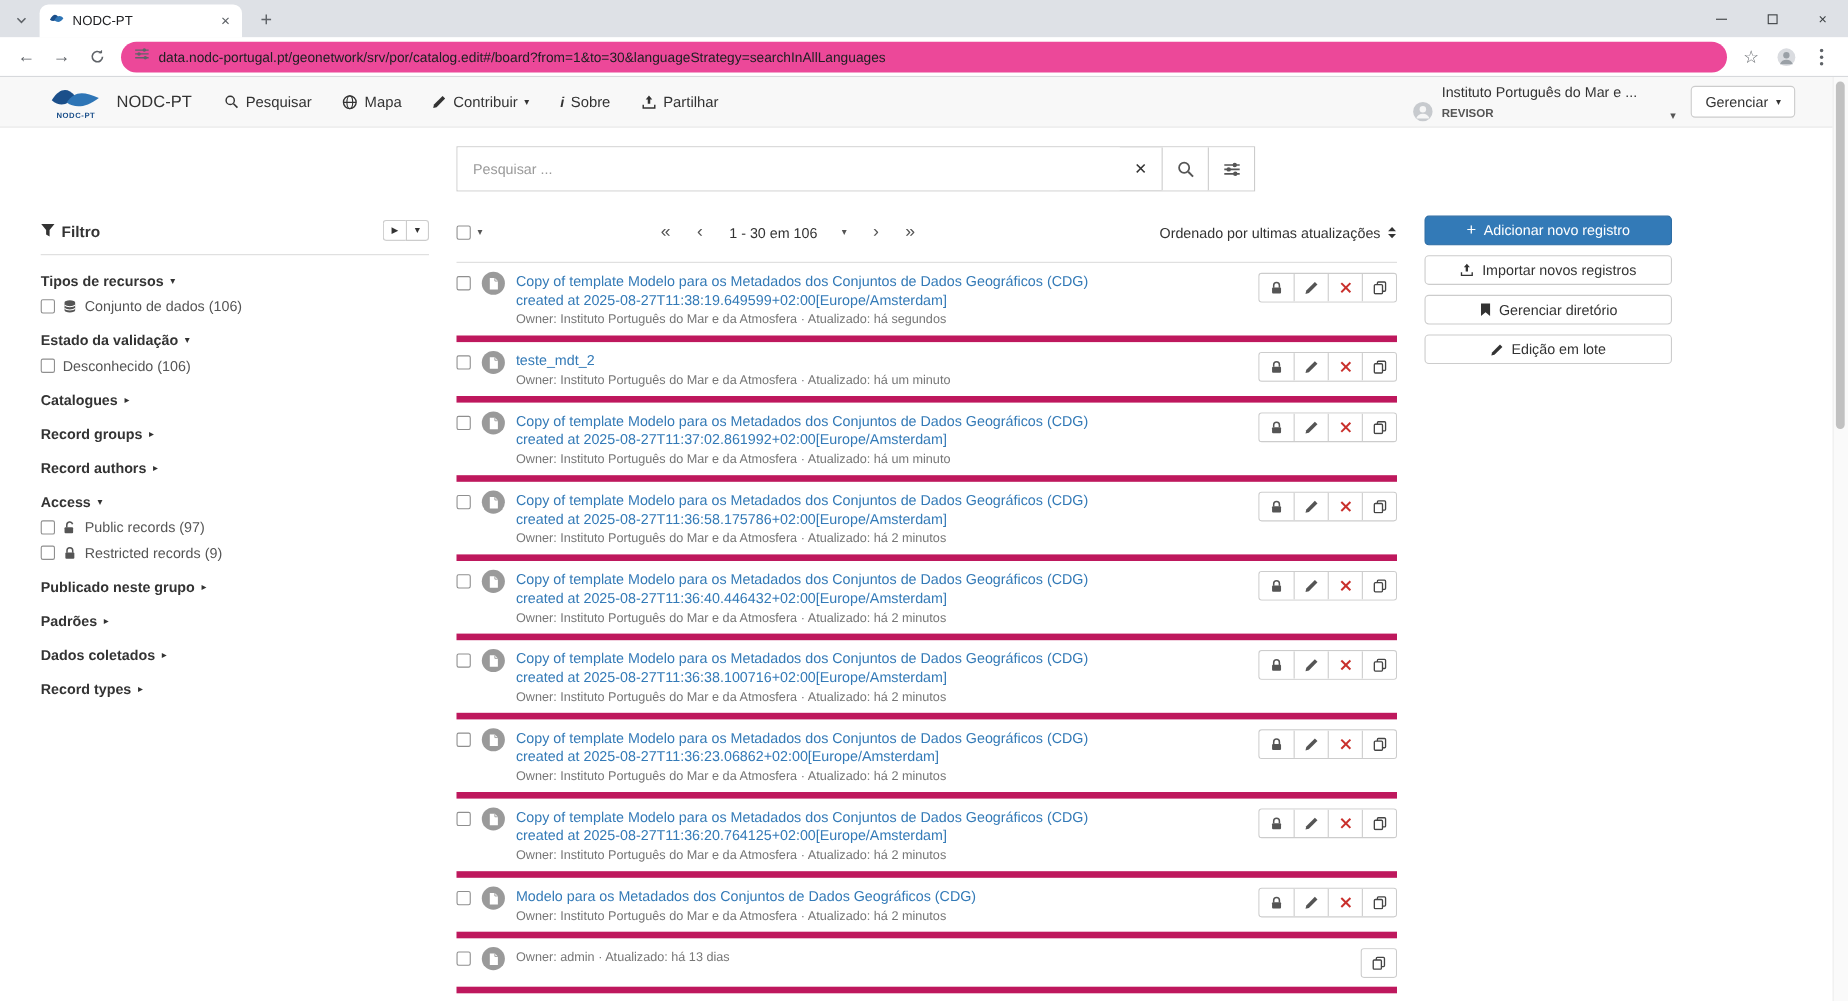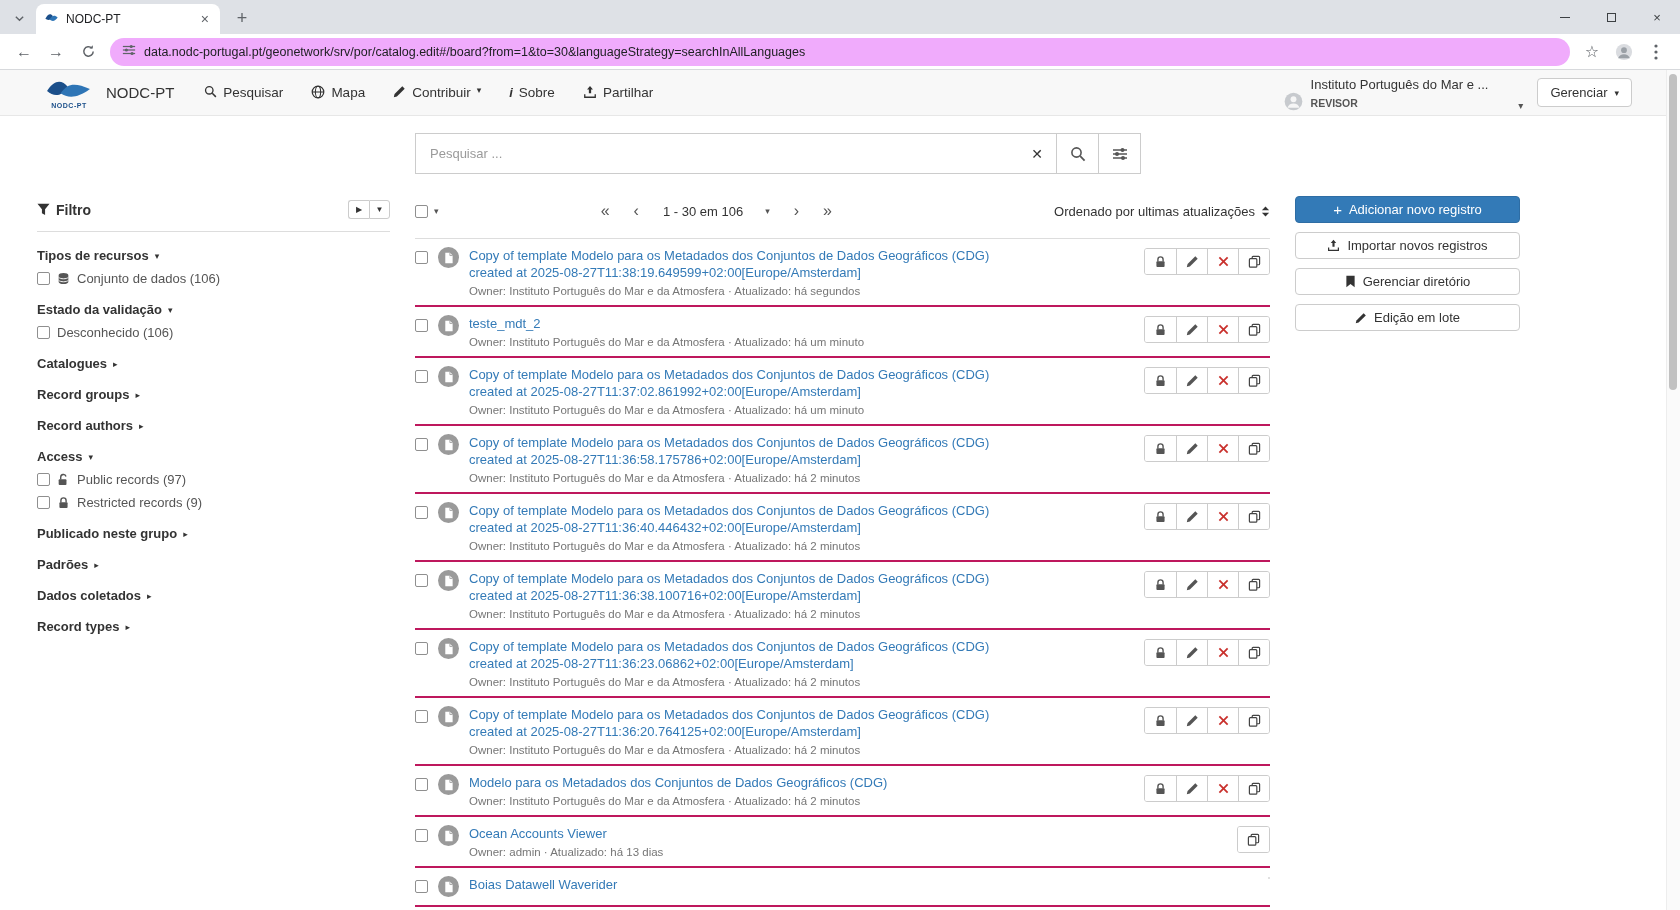--- a/index.html
+++ b/index.html
@@ -19,33 +19,33 @@
     display:flex; align-items:center; justify-content:center; font-size:18px; color:#5f6368; }
   .wincontrols { position:absolute; right:0; top:0; height:34px; display:flex; }
   .winbtn { width:46px; height:34px; display:flex; align-items:center; justify-content:center; color:#3c4043; font-size:13px; }
   .winbtn .minbar { width:10px; height:1px; background:#3c4043; display:block; }
   .winbtn .maxbox { width:9px; height:9px; border:1px solid #3c4043; display:block; }
 
   .chrometoolbar { position:absolute; top:34px; left:0; right:0; height:36px; background:#fff;
     border-bottom:1px solid #d7d9dc; display:flex; align-items:center; padding:0 8px; }
   .navic { width:28px; height:28px; display:flex; align-items:center; justify-content:center;
     color:#5f6368; font-size:16px; margin:0 2px; }
-  .omnibox { flex:1; height:28px; background:#f0abfc; border-radius:14px; margin:0 6px;
+  .omnibox { flex:1; height:28px; background:#ec4899; border-radius:14px; margin:0 6px;
     display:flex; align-items:center; padding:0 12px; }
   .omnibox .url { font-size:12.5px; color:#202124; margin-left:8px; white-space:nowrap; overflow:hidden; }
 
   
   .webpage { position:absolute; top:70px; left:0; width:1680px; height:840px; background:#fff; overflow:hidden; }
 
   .gn-navbar { position:absolute; top:0; left:0; right:0; height:46px; background:#f8f8f8;
     border-bottom:1px solid:#e7e7e7; border-bottom:1px solid #e7e7e7; display:flex; align-items:center; padding-left:46px; }
   .brand { display:flex; flex-direction:column; align-items:center; margin-right:14px; }
   .brand .brandtxt { font-size:7px; font-weight:bold; color:#1b4f8a; letter-spacing:.5px; margin-top:1px; }
   .brandname { font-size:15px; color:#333; margin-right:16px; }
-  .navitem { display:flex; gap:6px; font-size:13.5px; color:#333; margin:0 14px; white-space:nowrap; }
+  .navitem { display:flex; align-items:center; gap:6px; font-size:13.5px; color:#333; margin:0 14px; white-space:nowrap; }
   .navitem svg { flex:none; }
   .caret { font-size:9px; color:#333; }
   .navbar-right { margin-left:auto; display:flex; align-items:center; padding-right:48px; }
   .userblock { display:flex; align-items:flex-end; gap:8px; }
   .username { font-size:13px; color:#333; line-height:15px; }
   .userrole { font-size:10.5px; font-weight:bold; color:#555; }
   .user-caret { margin:0 14px 0 22px; color:#555; font-size:10px; }
   .langbtn { border:1px solid #ccc; background:#fff; border-radius:4px; padding:6px 12px;
     font-size:13px; color:#333; display:flex; align-items:center; gap:7px; }
 
@@ -73,21 +73,21 @@
 
   
   .listcol { position:absolute; left:415px; top:126px; width:855px; }
   .listtop { height:30px; display:flex; align-items:center; }
   .seltools { display:flex; align-items:center; gap:6px; }
   .pager { display:flex; align-items:center; gap:24px; margin:0 auto; transform:translateX(-30px); color:#666; }
   .pgnav { font-size:16px; color:#555; line-height:1; }
   .pgrange { font-size:13px; color:#333; display:flex; align-items:center; gap:22px; }
   .sortwrap { display:flex; align-items:center; gap:6px; font-size:13px; color:#333; }
   .records { margin-top:12px; border-top:1px solid #ddd; }
-  .rrow { display:flex; align-items:flex-start; padding:8px 0; border-bottom:2px solid #be185d; }
+  .rrow { display:flex; align-items:flex-start; padding:8px 0; border-bottom:6px solid #be185d; }
   .rrow .cb { margin-top:4px; }
   .rbadge { width:21px; height:21px; border-radius:50%; background:#9a9a9a; margin:0 10px; flex:none;
     display:flex; align-items:center; justify-content:center; }
   .rcontent { flex:1; padding-right:14px; min-width:0; }
   .rtitle { display:block; font-size:13px; line-height:17px; color:#337ab7; text-decoration:none; cursor:pointer; max-width:560px; }
   .rmeta { font-size:11.5px; color:#767676; margin-top:4px; }
   .rmeta:empty { display:none; }
   .ractions { display:flex; border:1px solid #ccc; border-radius:3px; overflow:hidden; flex:none; margin-top:1px; }
   .ract { width:31px; height:25px; display:flex; align-items:center; justify-content:center; background:#fff; border-left:1px solid #ccc; color:#555; }
   .ract:first-child { border-left:none; }
@@ -728,21 +728,20 @@
 
   <div class="rrow">
     <span class="cb"></span>
     <span class="rbadge">
       <svg width="11" height="12" viewBox="0 0 12 13">
                 <path d="M2.5 0.8 H7.5 L10.5 3.8 V12.2 H2.5 Z" fill="#fff"></path>
                 <path d="M7.5 0.8 V3.8 H10.5" fill="none" stroke="#9a9a9a" stroke-width="0.9"></path>
               </svg>
     </span>
     <div class="rcontent">
-      <a class="rtitle">Ocean Accounts Viewer</a>
       <div class="rmeta">Owner: admin · Atualizado: há 13 dias</div>
     </div>
     <div class="ractions">
 
       <span class="ract">
         <svg width="13" height="13" viewBox="0 0 14 14">
                   <rect x="4.5" y="1.5" width="8" height="9" rx="1" fill="none" stroke="#444" stroke-width="1.3"></rect>
                   <rect x="1.5" y="4" width="8" height="9" rx="1" fill="#fff" stroke="#444" stroke-width="1.3"></rect>
                 </svg>
       </span>

